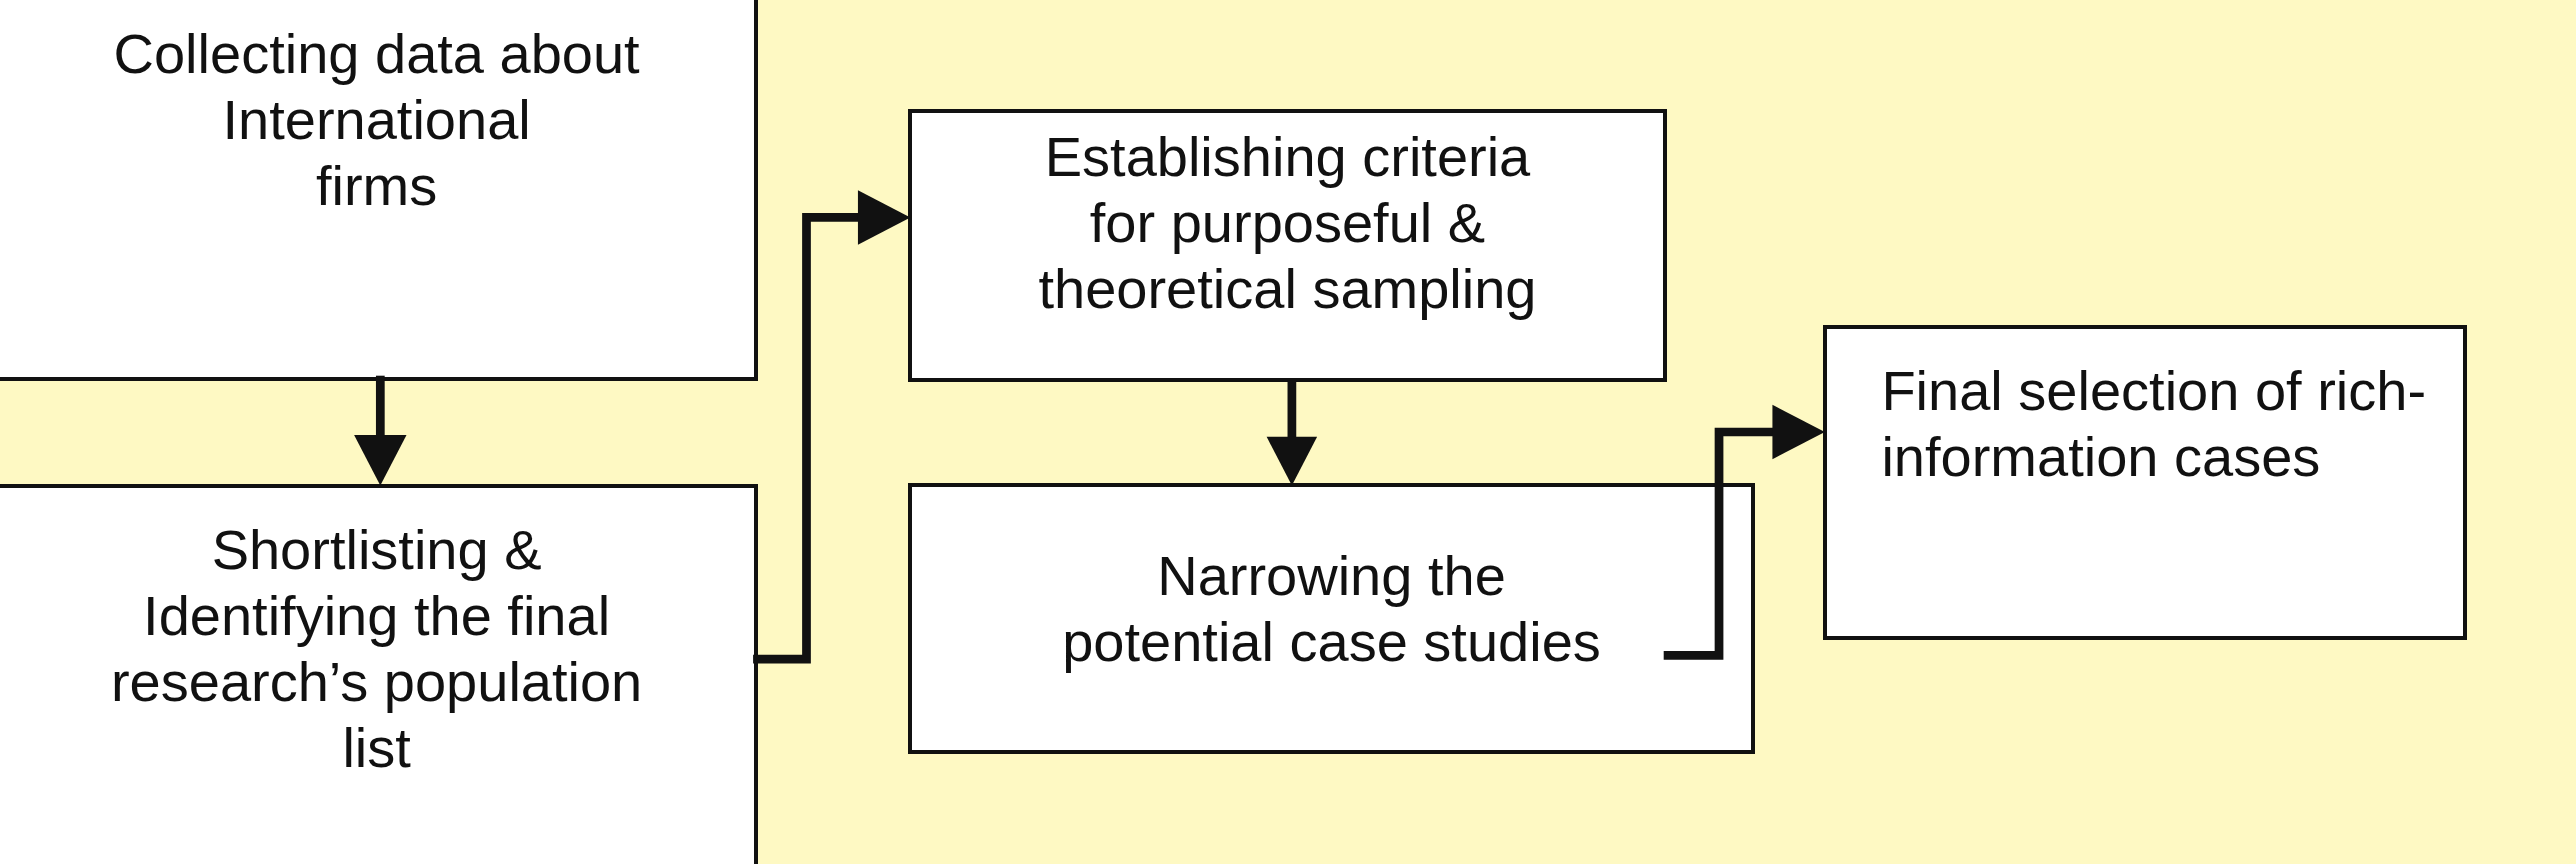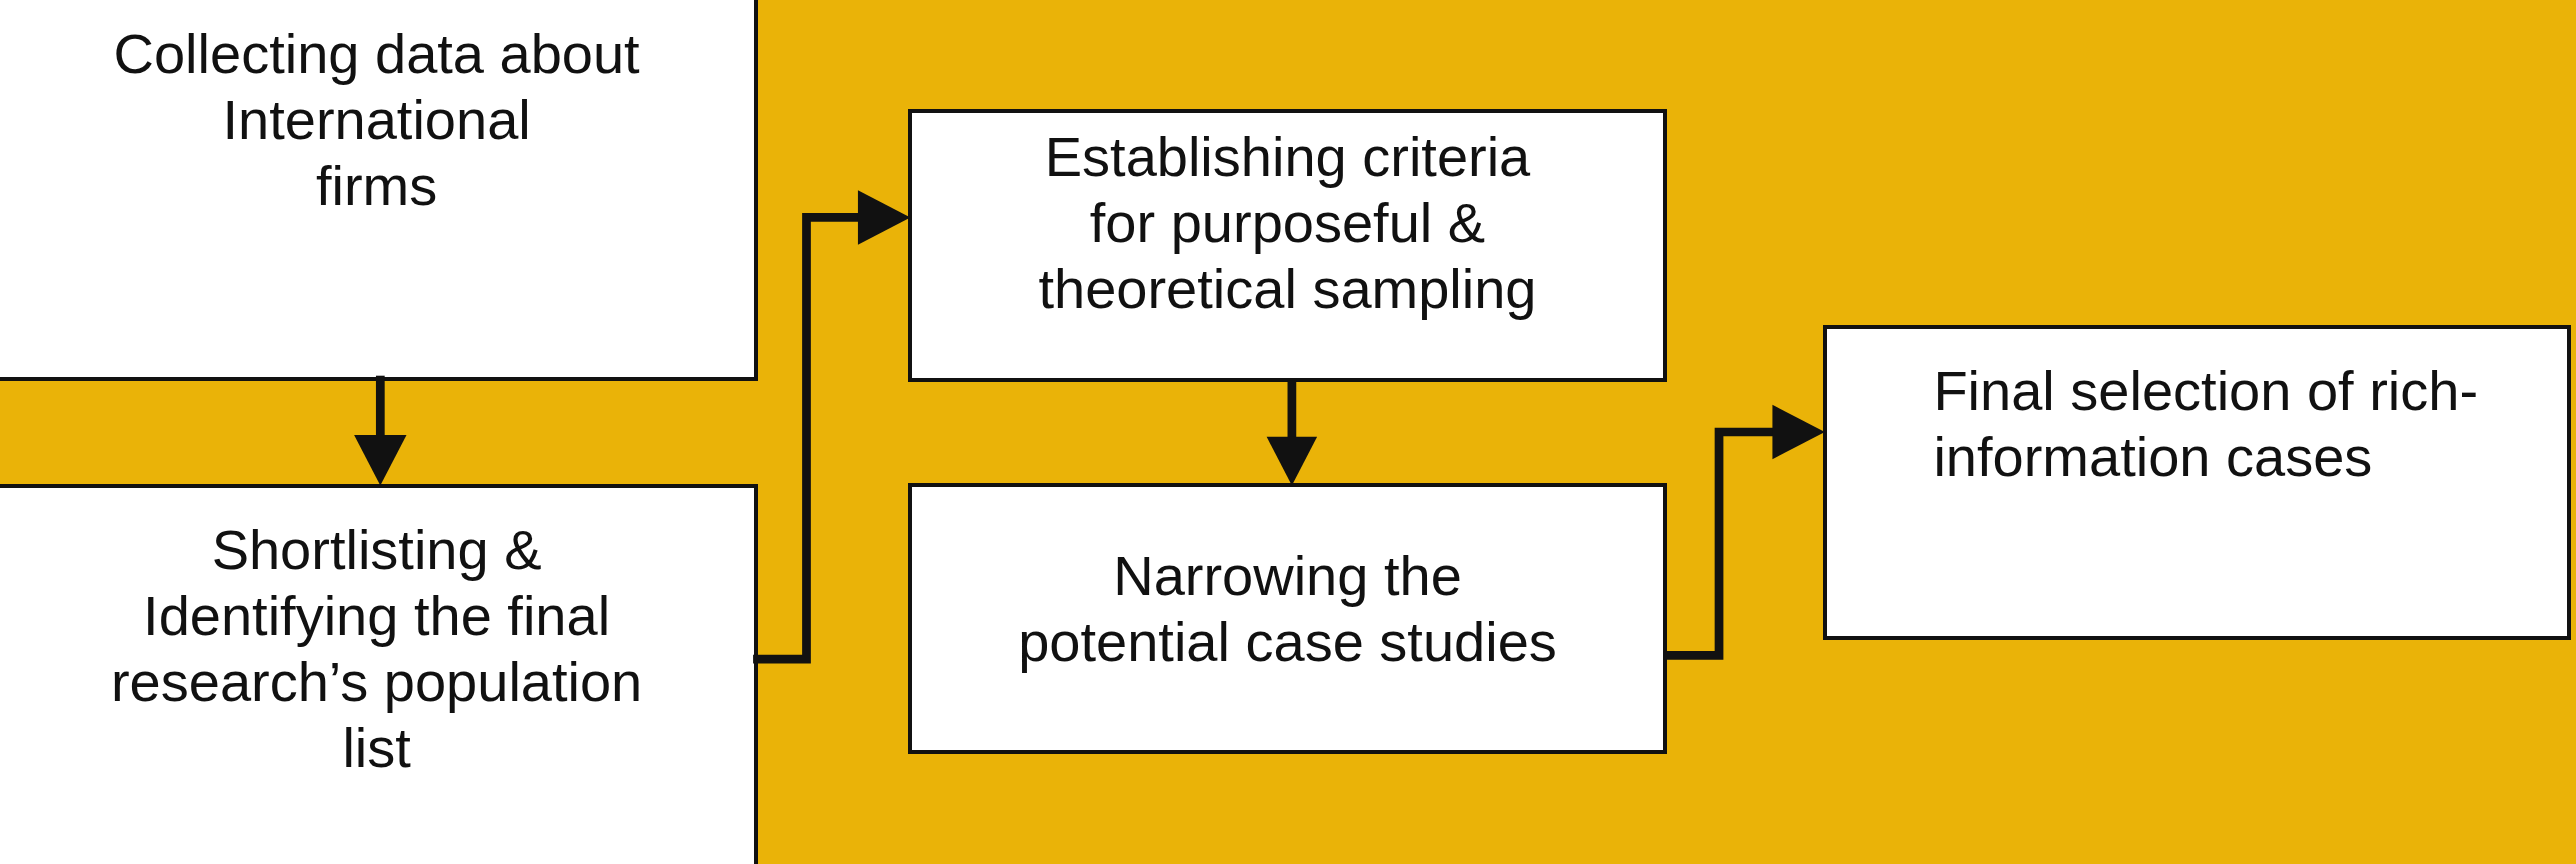--- a/index.html
+++ b/index.html
@@ -4,21 +4,21 @@
 <style>
   html, body {
     margin: 0;
     padding: 0;
     background: #ffffff;
   }
   #canvas {
     position: relative;
     width: 2576px;
     height: 864px;
-    background: #eab308;
+    background: #fef9c3;
     font-family: "Liberation Sans", sans-serif;
     overflow: hidden;
   }
   .node {
     position: absolute;
     box-sizing: border-box;
     background: #ffffff;
     border: 4.9px solid #111111;
     display: flex;
     align-items: flex-start;
@@ -43,26 +43,26 @@
     left: -4.9px;   top: 484px;  width: 763px;  height: 386px;
   }
   #node-shortlisting .label { margin-top: 29px; }
 
   #node-criteria {
     left: 908px;  top: 109px;  width: 759px;  height: 273px;
   }
   #node-criteria .label { margin-top: 11px; }
 
   #node-narrowing {
-    left: 908px;  top: 483px;  width: 759px;  height: 271px;
+    left: 908px;  top: 483px;  width: 847px;  height: 271px;
   }
   #node-narrowing .label { margin-top: 56px; }
 
   #node-final {
-    left: 1823px; top: 325px;  width: 748px;  height: 315px;
+    left: 1823px; top: 325px;  width: 644px;  height: 315px;
   }
   #node-final .label { margin-top: 29px; text-align: left; padding-left: 35px; }
 
   
   #connectors {
     position: absolute;
     left: 0; top: 0;
     width: 2576px;
     height: 864px;
     pointer-events: none;

